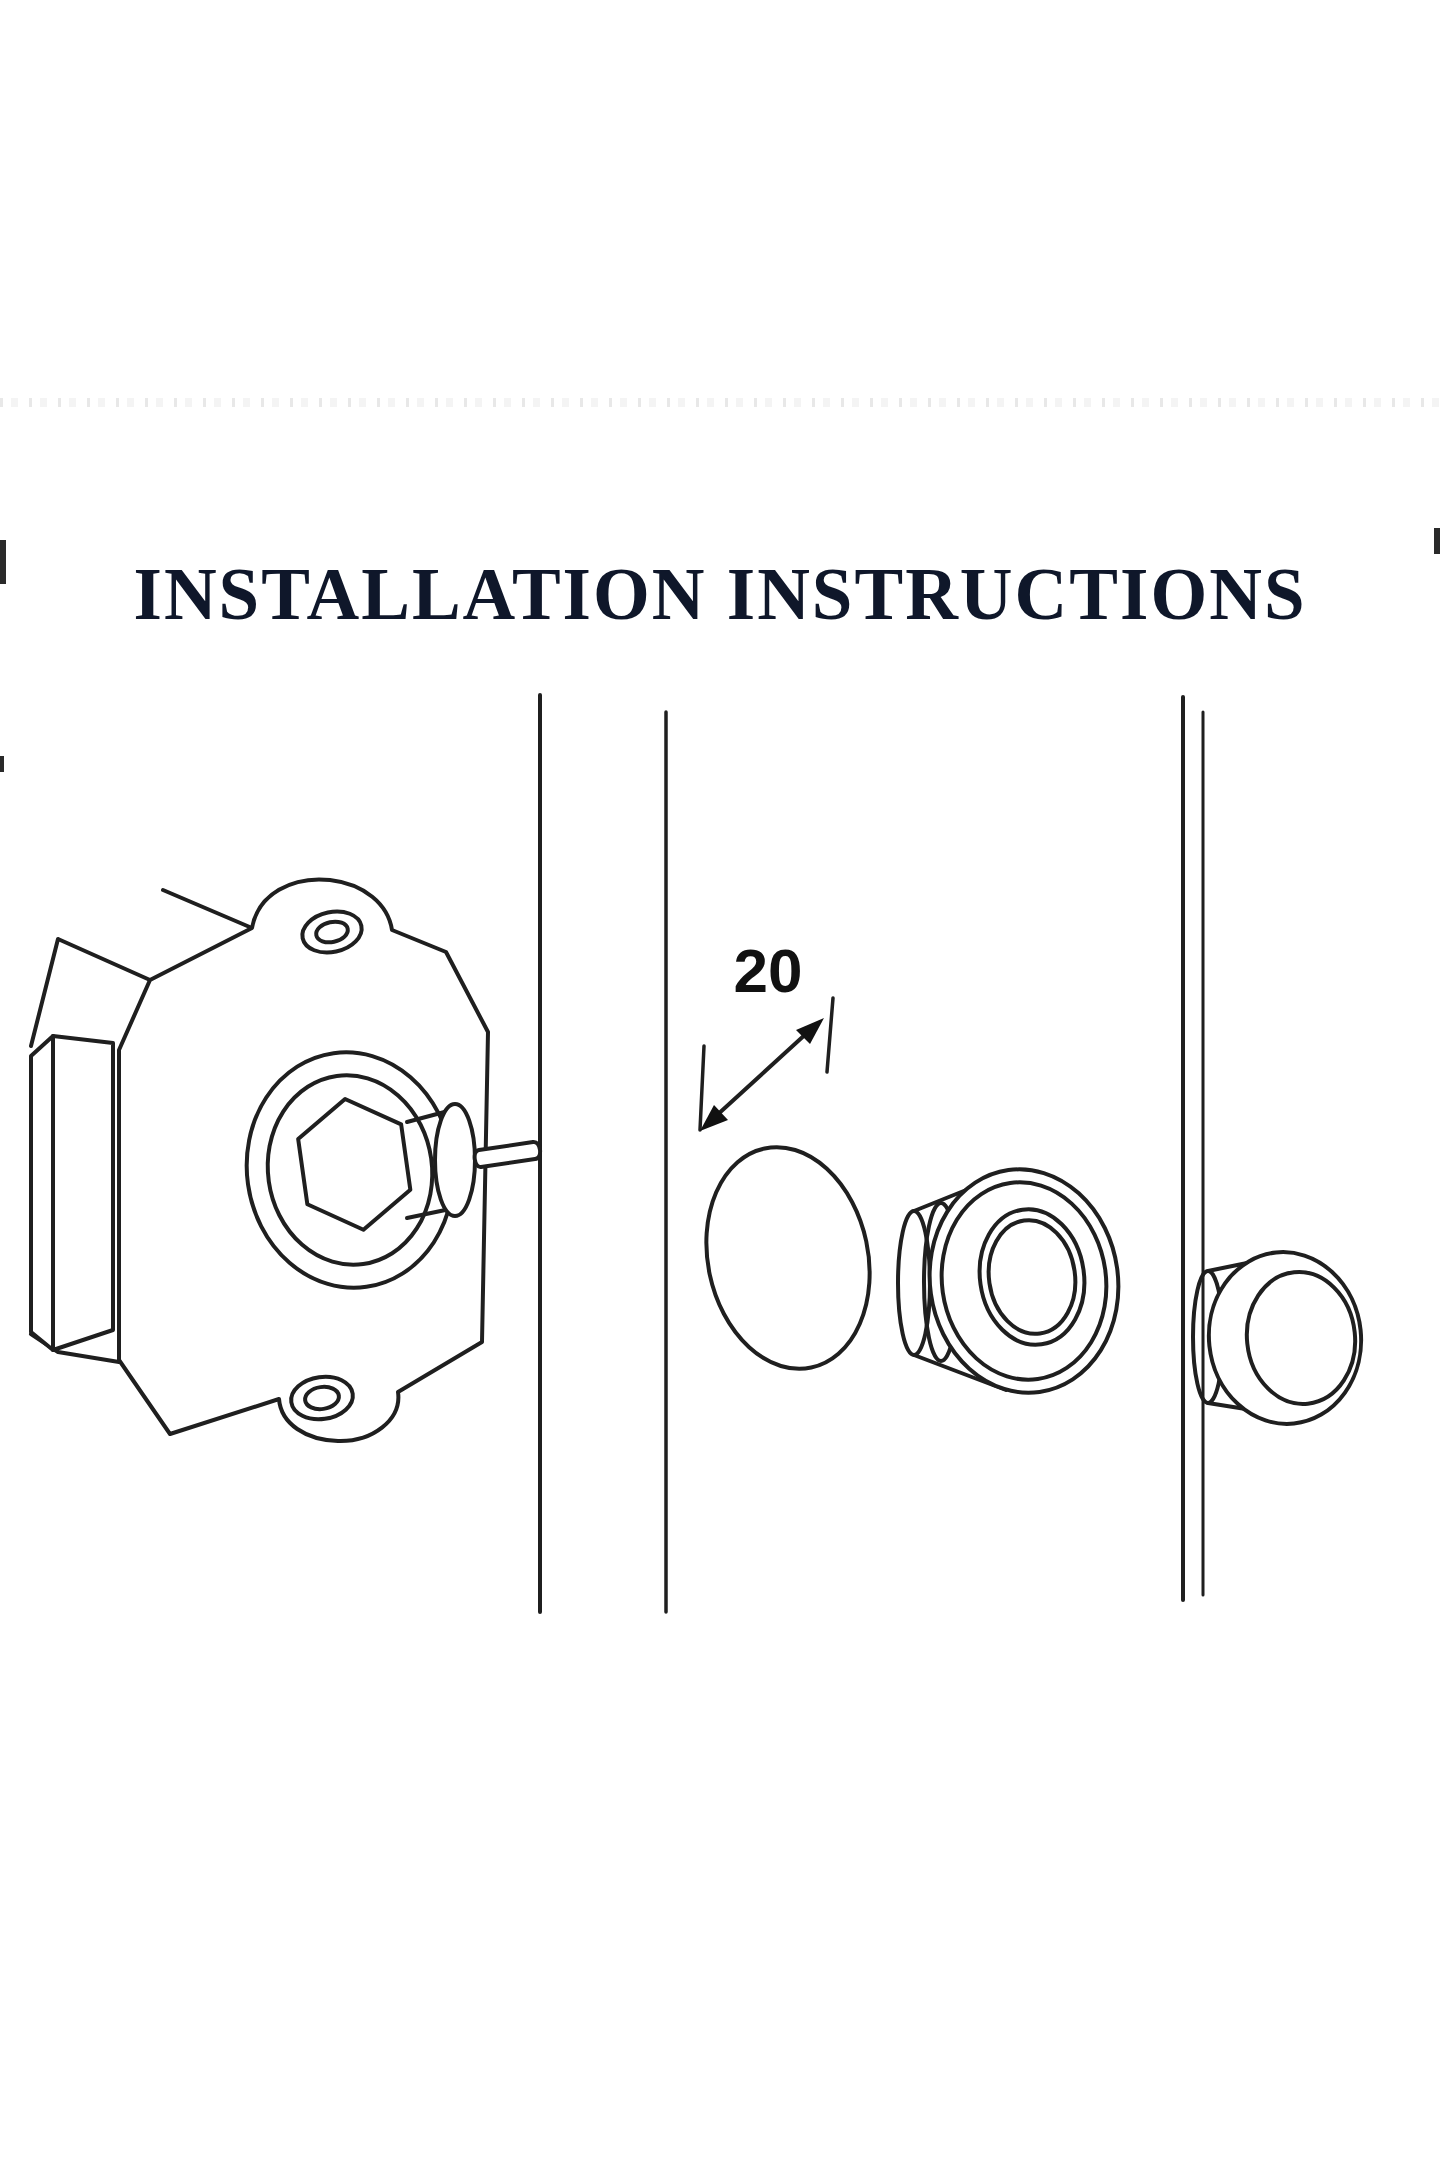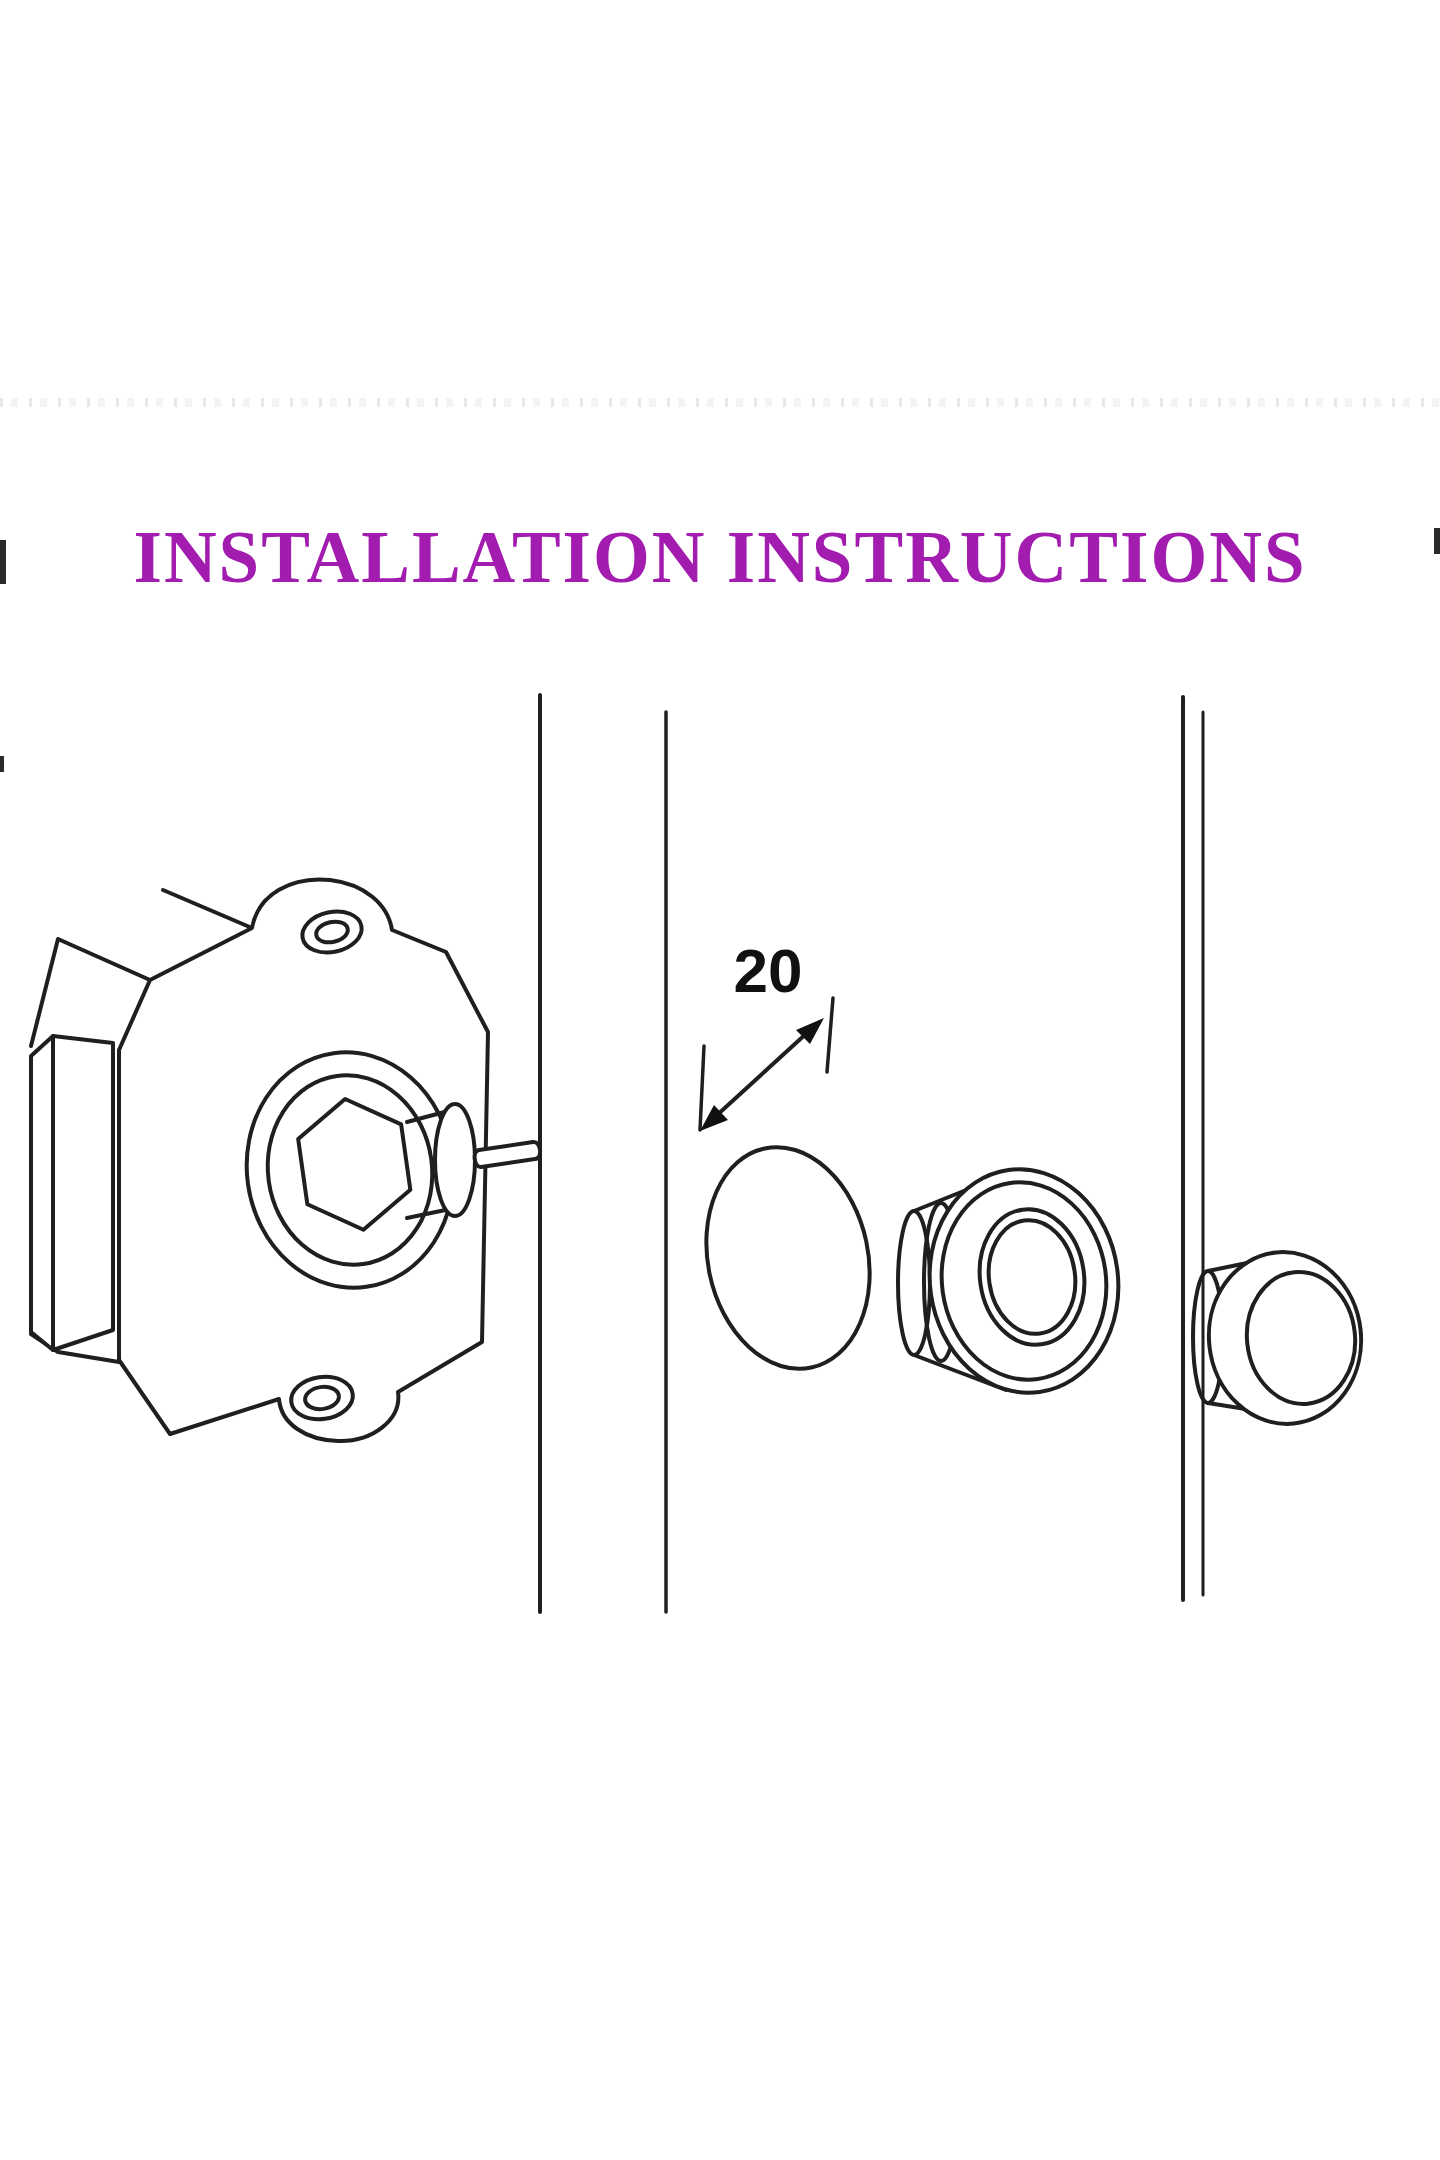--- a/index.html
+++ b/index.html
@@ -6,30 +6,30 @@
   .page {
     position: relative;
     width: 1440px;
     height: 2160px;
     background: #ffffff;
     overflow: hidden;
     font-family: "Liberation Serif", serif;
   }
   .title {
     position: absolute;
-    top: 516px;
+    top: 553px;
     left: 0;
     width: 100%;
     margin: 0;
     text-align: center;
     font-family: "Liberation Serif", serif;
     font-weight: 700;
     font-size: 73px;
     letter-spacing: 2px;
-    color: #a21caf;
+    color: #0f172a;
     white-space: nowrap;
   }
   .diagram-svg {
     position: absolute;
     left: 0;
     top: 0;
     width: 1440px;
     height: 2160px;
   }
   .speckle-band {

